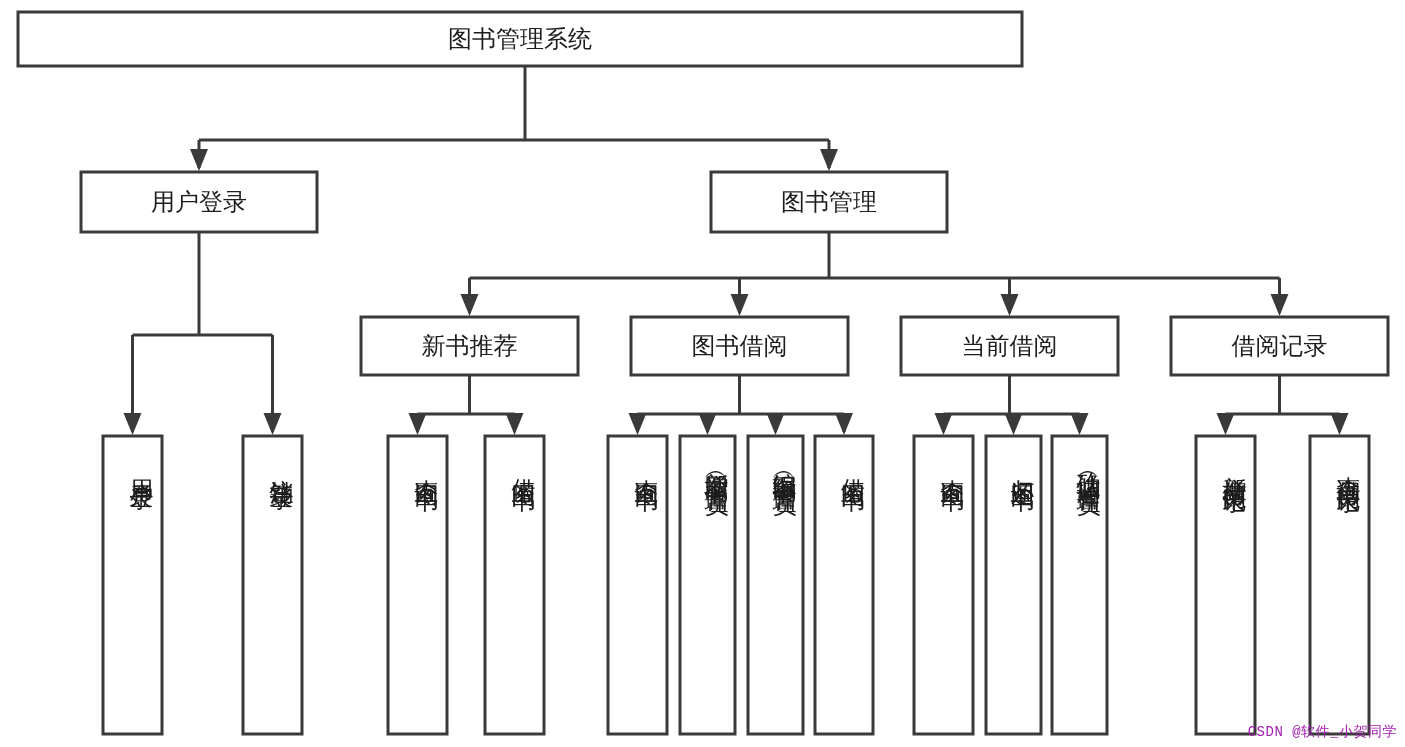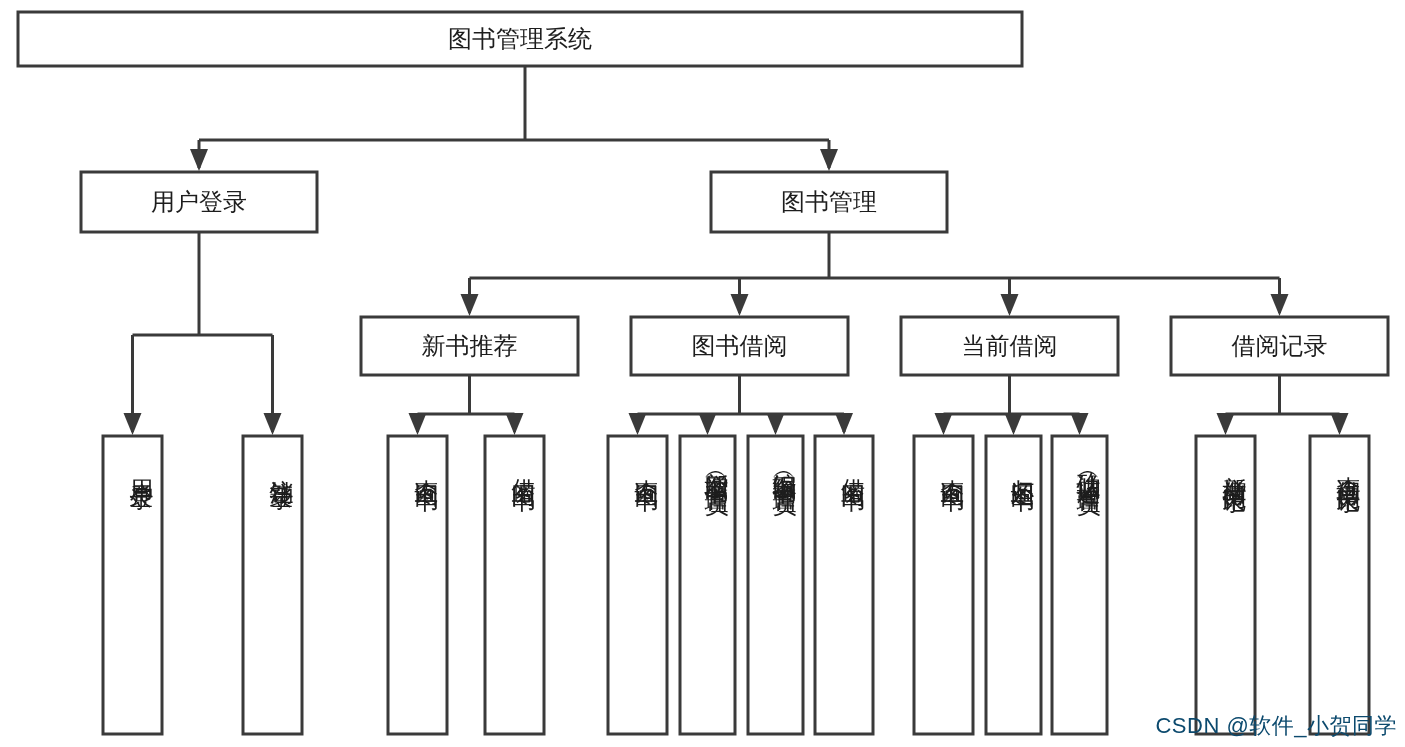--- a/index.html
+++ b/index.html
@@ -47,23 +47,23 @@
     font-size: 24px;
     fill: #1d1d1d;
     text-anchor: middle;
     writing-mode: vertical-rl;
     letter-spacing: 3px;
   }
   .watermark {
     position: absolute;
     right: 8px;
     bottom: 6px;
-    font-family: Liberation Sans, sans-serif;
-    font-size: 22px;
-    color: #0c4a6e;
+    font-family: Liberation Mono, monospace;
+    font-size: 14px;
+    color: #a21caf;
     white-space: nowrap;
     letter-spacing: 0.5px;
     pointer-events: none;
   }
 </style>
 </head>
 <body>
 
 <svg id="canvas" viewBox="0 0 1405 747">
     <g>

